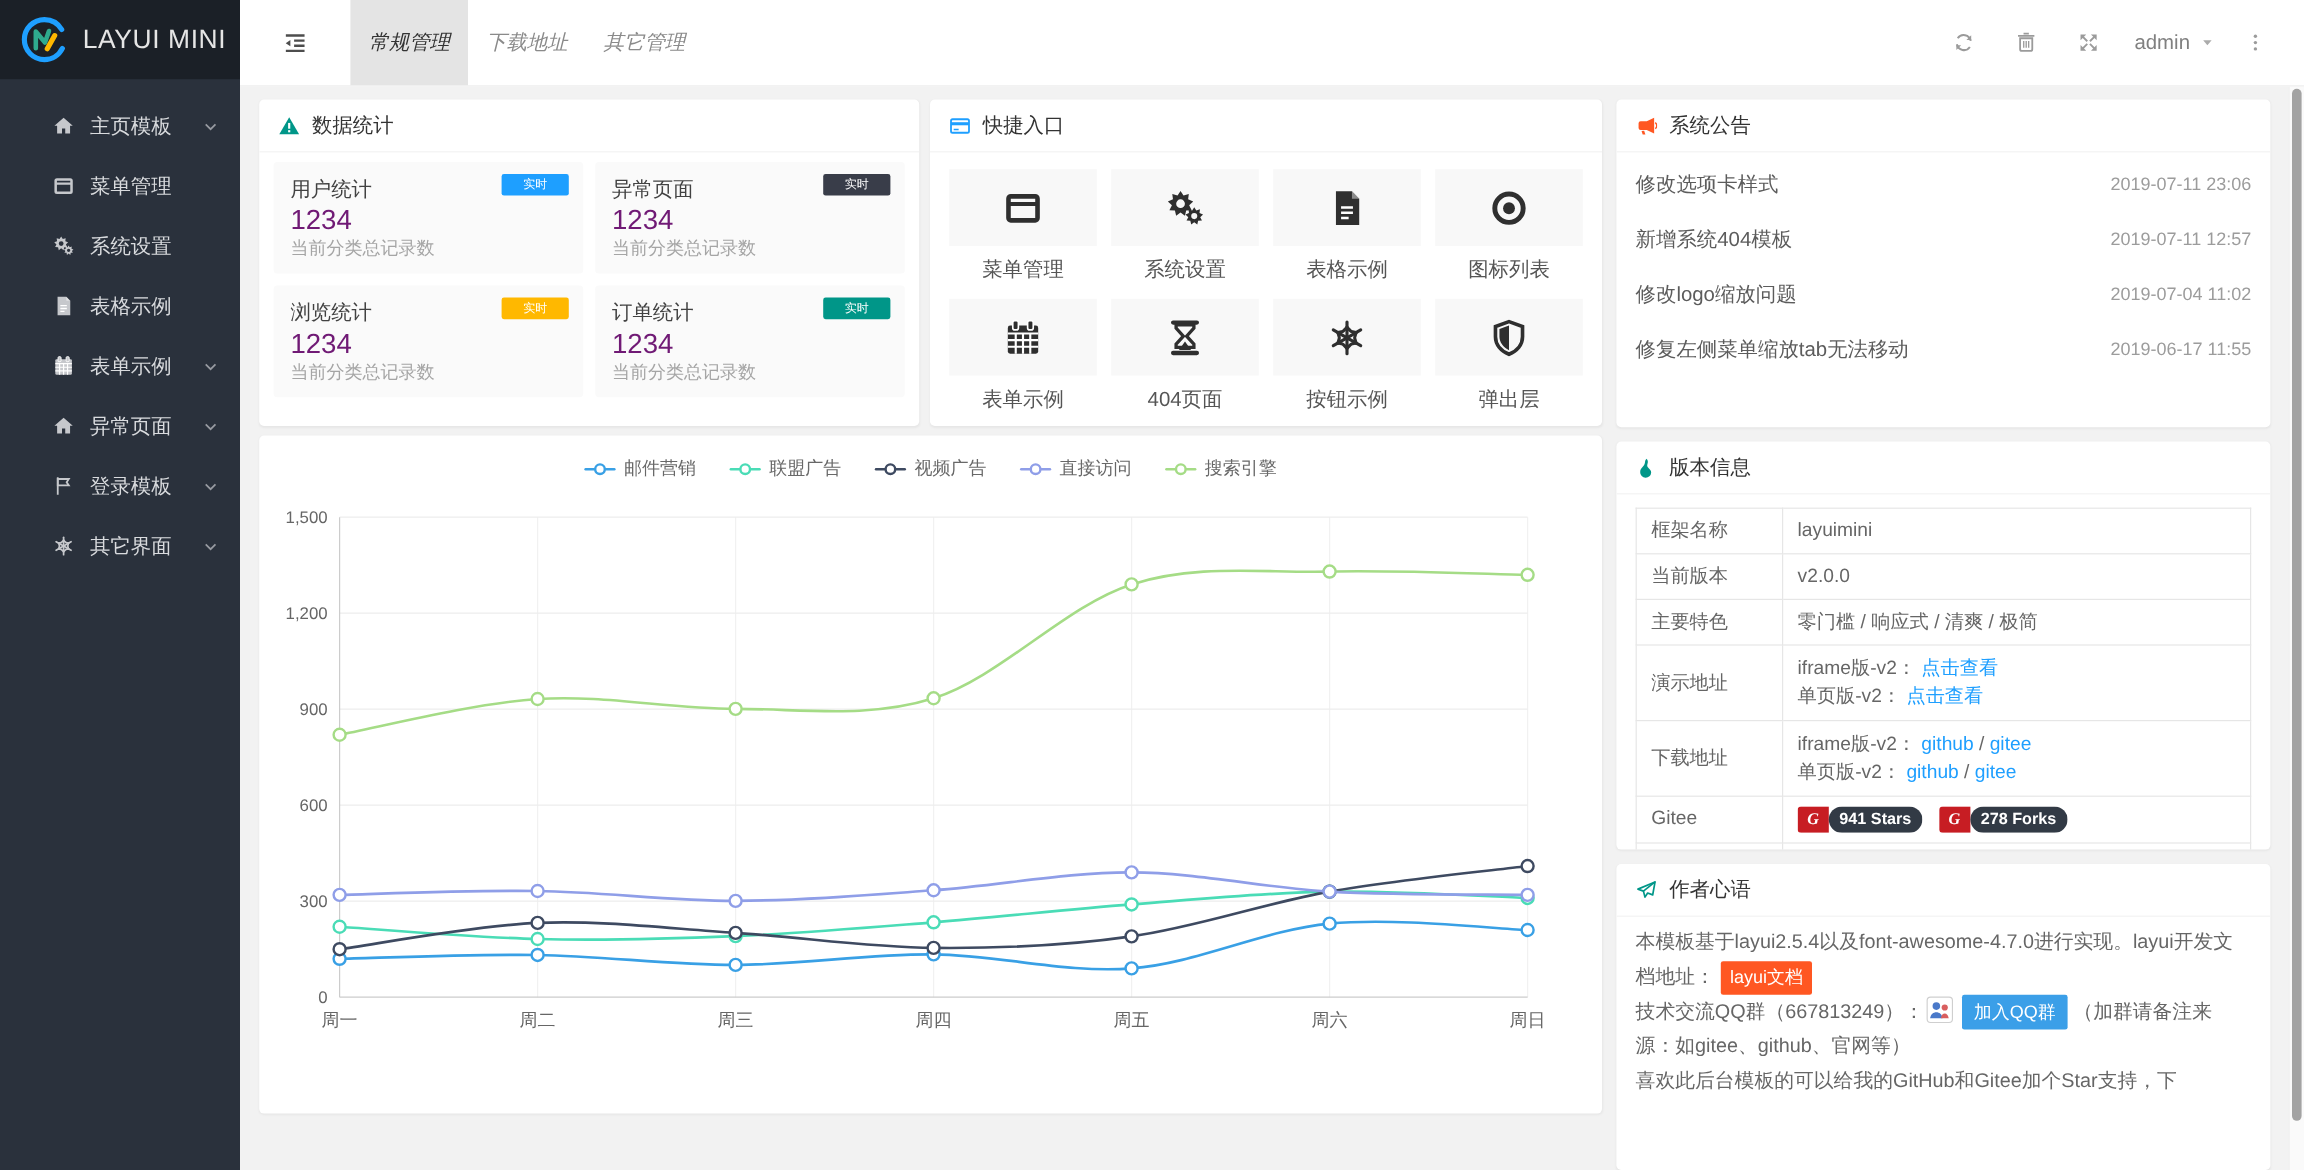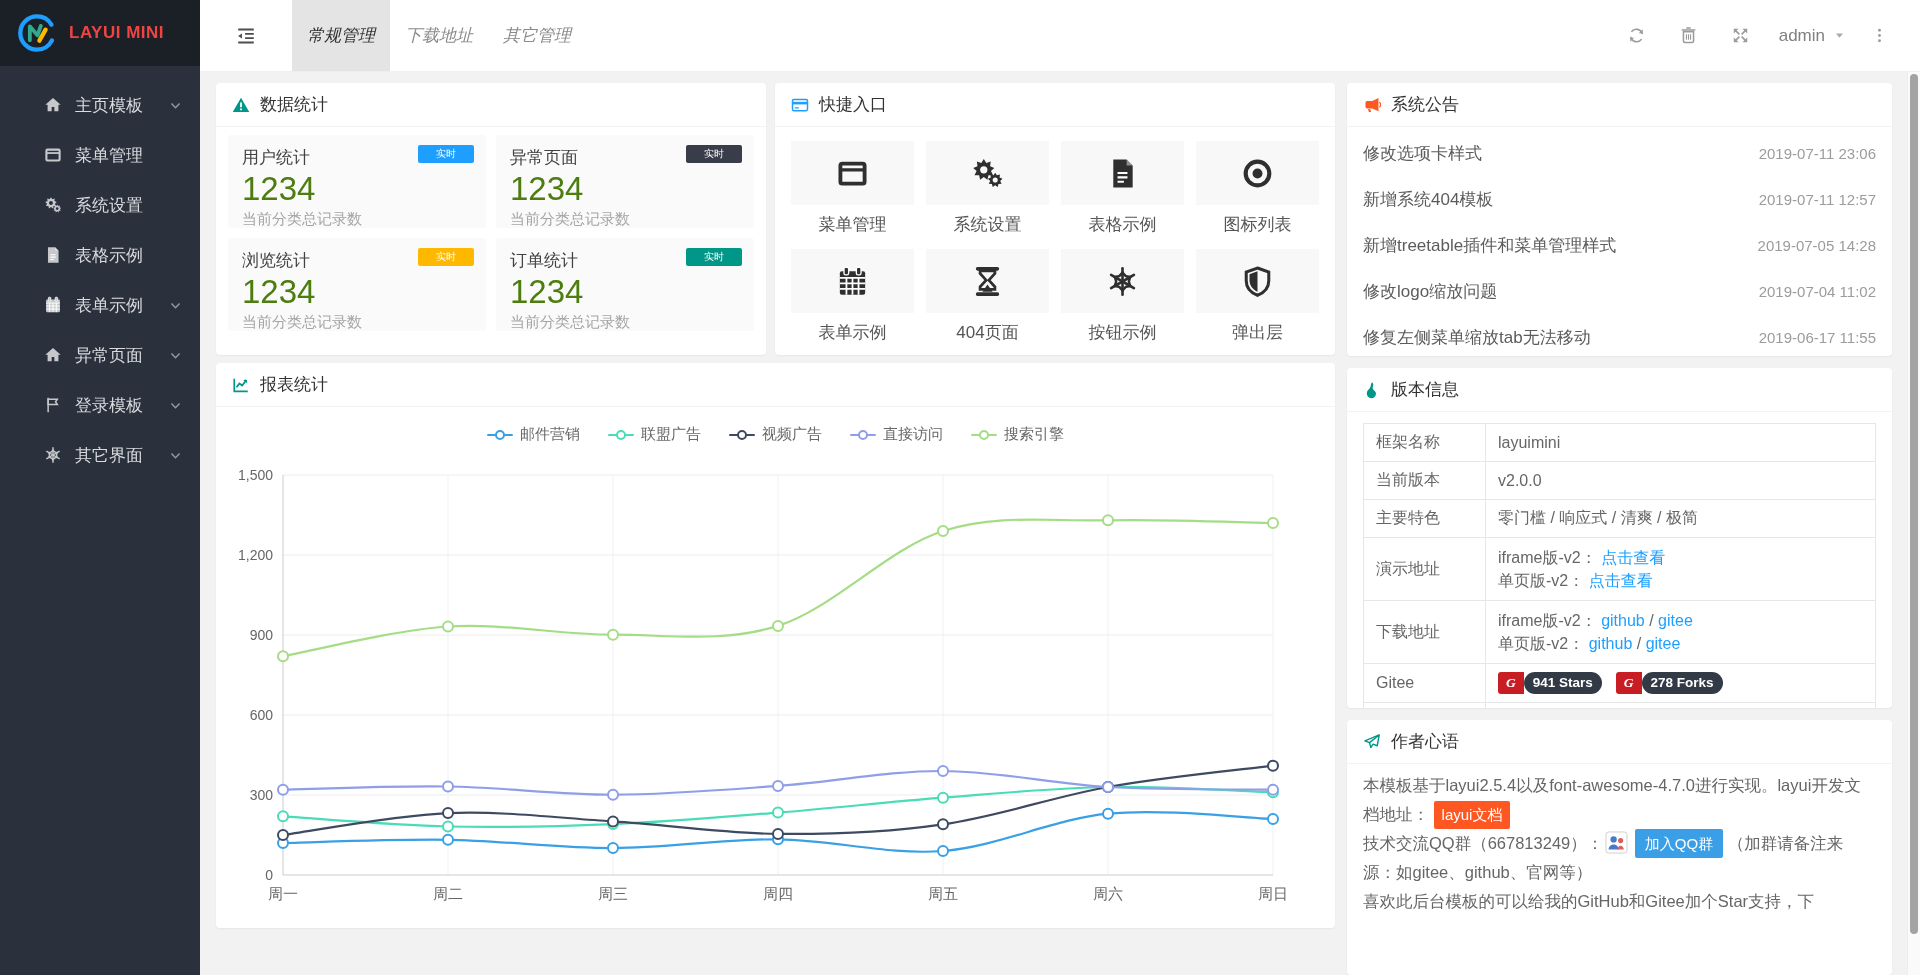--- a/index.html
+++ b/index.html
@@ -3,21 +3,21 @@
 <meta charset="utf-8">
 <style>
   * { margin:0; padding:0; box-sizing:border-box; }
   html,body { width:1920px; height:975px; overflow:hidden; }
   body { font-family:"Liberation Sans","DejaVu Sans",sans-serif; font-size:16px; color:#333; background:#f2f2f2; }
   .app { display:flex; width:1920px; height:975px; }
 
   
   .sidebar { width:200px; flex:none; background:#2a313c; display:flex; flex-direction:column; }
   .logo { height:66px; background:#1b2027; display:flex; align-items:center; padding-left:16px; gap:11px; flex:none; }
-  .logo-title { color:#ef4444; font-size:17px; font-weight:bold; letter-spacing:.5px; white-space:nowrap; }
+  .logo-title { color:#e5e5e5; font-size:22px; font-weight:normal; letter-spacing:.5px; white-space:nowrap; }
   .side-nav { padding-top:14px; }
   .side-item { height:50px; display:flex; align-items:center; padding:0 18px 0 44px; color:#d9dbde; font-size:17px; cursor:pointer; }
   .side-item .si { width:21px; height:19px; margin-right:10px; display:flex; align-items:center; color:#c6c8cc; flex:none; }
   .side-item .si svg { width:18px; height:18px; }
   .side-item .chev { margin-left:auto; color:#979aa1; display:flex; }
   .side-item .chev svg { width:13px; height:13px; }
 
   
   .main { flex:1; display:flex; flex-direction:column; min-width:0; }
   .topbar { height:72px; background:#fff; display:flex; align-items:stretch; border-bottom:1px solid #efefef; flex:none; }
@@ -43,21 +43,21 @@
 
   .col-left { width:1119px; flex:none; }
   .row-top { display:flex; gap:9px; margin-bottom:8px; }
 
   
   .stats-card { width:550px; height:272px; }
   .stats-body { padding:8px 12px; display:grid; grid-template-columns:1fr 1fr; gap:10px; }
   .stat-box { background:#fafafa; border-radius:3px; padding:11px 14px; position:relative; height:93px; }
   .stat-label { font-size:17px; color:#424242; }
   .stat-badge { position:absolute; top:10px; right:12px; color:#fff; font-size:10px; padding:2px 18px; border-radius:2px; }
-  .stat-value { font-size:33px; color:#4d7c0f; line-height:1.15; margin-top:1px; }
+  .stat-value { font-size:23px; color:#701a75; line-height:1.15; margin-top:1px; }
   .stat-desc { font-size:15px; color:#a5a5a5; margin-top:2px; }
 
   
   .quick-card { width:560px; height:272px; }
   .quick-body { padding:14px 16px 0; display:grid; grid-template-columns:repeat(4,1fr); gap:13px 12px; }
   .tile { text-align:center; cursor:pointer; }
   .tile-icon { height:64px; background:#f8f8f8; display:flex; align-items:center; justify-content:center; color:#2f2f2f; }
   .tile-icon svg { width:33px; height:33px; }
   .tile-label { margin-top:8px; font-size:17px; color:#555; }
 
@@ -448,30 +448,20 @@
                       <path d="M12 4.6v14.9c-3.4-1.7-5.8-4.6-5.8-8.3V6.7z" fill="currentColor"></path>
                     </svg>
                   </div>
                   <div class="tile-label">弹出层</div>
                 </div>
               </div>
           </section>
         </div>
 
         <section class="card chart-card">
-          <div class="card-title">
-            <span class="ci" style="color:#009688">
-                <svg viewBox="0 0 24 24" fill="none" stroke="currentColor">
-                  <path d="M3 3.5v17h18" stroke-width="2.2"></path>
-                  <path d="M6 15l4-5 3.5 2.6 5.5-7" stroke-width="2.4"></path>
-                  <path d="M19 5.6l.6 3.4M19 5.6l-3.3.5" stroke-width="1.6"></path>
-                </svg>
-              </span>
-            <span>报表统计</span>
-          </div>
           <div class="legend">
               <div class="legend-item">
                 <span class="legend-mark">
                   <span class="ll" style="background:#39a0e5"></span>
                   <span class="lc" style="border-color:#39a0e5"></span>
                 </span>
                 <span>邮件营销</span>
               </div>
               <div class="legend-item">
                 <span class="legend-mark">
@@ -588,24 +578,20 @@
           <div class="notice-body">
               <div class="notice-row">
                 <span class="notice-text">修改选项卡样式</span>
                 <span class="notice-date">2019-07-11 23:06</span>
               </div>
               <div class="notice-row">
                 <span class="notice-text">新增系统404模板</span>
                 <span class="notice-date">2019-07-11 12:57</span>
               </div>
               <div class="notice-row">
-                <span class="notice-text">新增treetable插件和菜单管理样式</span>
-                <span class="notice-date">2019-07-05 14:28</span>
-              </div>
-              <div class="notice-row">
                 <span class="notice-text">修改logo缩放问题</span>
                 <span class="notice-date">2019-07-04 11:02</span>
               </div>
               <div class="notice-row">
                 <span class="notice-text">修复左侧菜单缩放tab无法移动</span>
                 <span class="notice-date">2019-06-17 11:55</span>
               </div>
             </div>
         </section>
 

